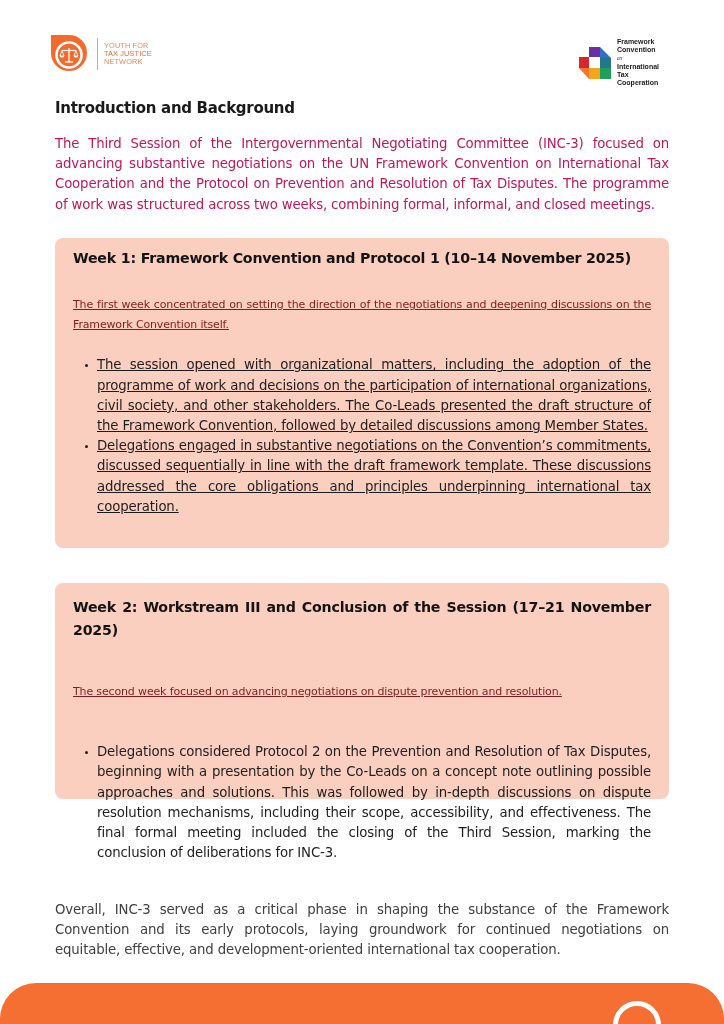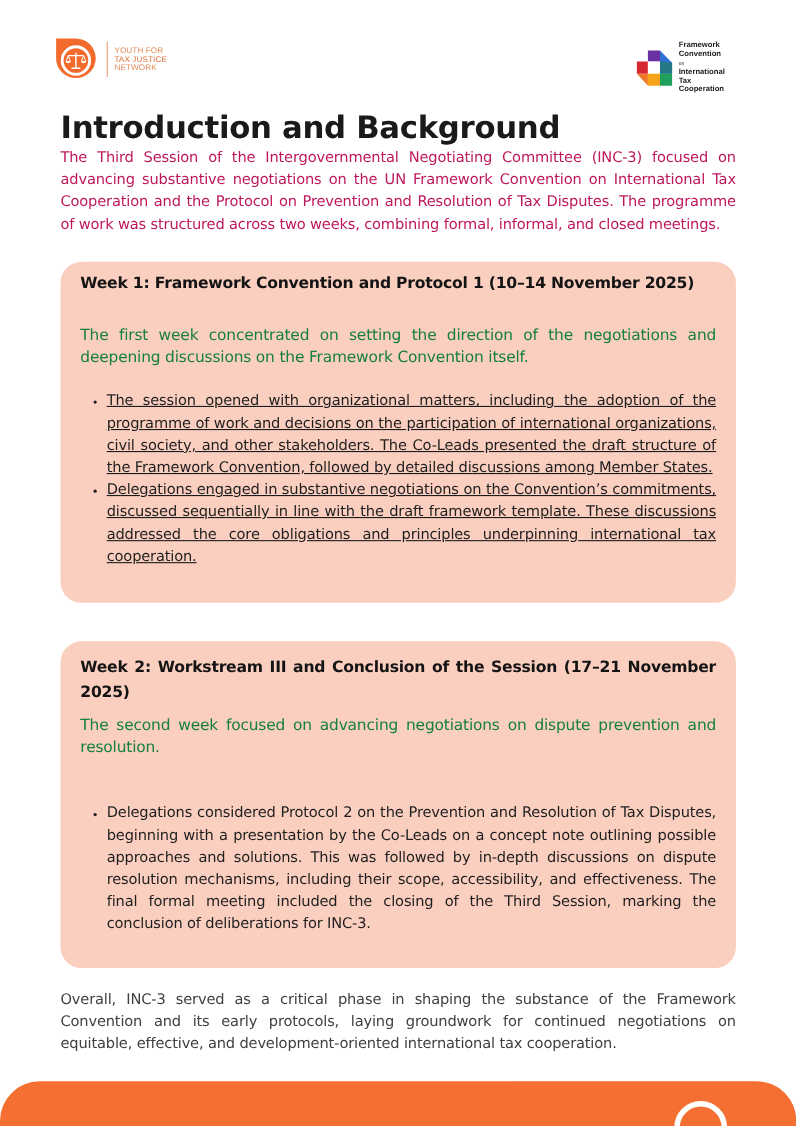--- a/index.html
+++ b/index.html
@@ -12,32 +12,32 @@
   .ytjn-logo { position: absolute; left: 49px; top: 33px; display: flex; align-items: center; }
   .ytjn-mark { width: 40px; height: 42px; position: relative; }
   .ytjn-divider { width: 1px; height: 32px; background: #e9a07a; margin-left: 8px; margin-right: 6px; }
   .ytjn-text { font-family: "Liberation Sans", sans-serif; font-size: 7.4px; line-height: 8px; color: #e58a59; letter-spacing: 0.1px; }
   .ytjn-text .bold { font-weight: normal; color: #e0703a; }
   .fcitc-logo { position: absolute; left: 578px; top: 38px; display: flex; align-items: center; }
   .fcitc-mark { width: 34px; height: 34px; }
   .fcitc-text { margin-left: 5px; font-family: "Liberation Sans", sans-serif; font-weight: bold; font-size: 7px; line-height: 8px; color: #1b1b1b; }
   .fcitc-text .small { font-size: 4.5px; font-weight: normal; }
 
-  .title { position: absolute; left: 55px; top: 99px; margin: 0; font-family: "DejaVu Sans", sans-serif; font-weight: bold; font-size: 28px; letter-spacing: -0.3px; color: #1a1a1a; }
+  .title { position: absolute; left: 55px; top: 99px; margin: 0; font-family: "DejaVu Sans", sans-serif; font-weight: bold; font-size: 15px; letter-spacing: -0.3px; color: #1a1a1a; }
   .intro { position: absolute; left: 55px; top: 134px; width: 614px; margin: 0; font-size: 13.3px; line-height: 20.2px; text-align: justify; color: #be185d; letter-spacing: -0.15px; }
 
-  .week-box { position: absolute; left: 55px; width: 614px; background: #fbcfc0; border-radius: 19px; box-sizing: border-box; padding: 0 18px; }
+  .week-box { position: absolute; left: 55px; width: 614px; background: #fbcfc0; border-radius: 8px; box-sizing: border-box; padding: 0 18px; }
   .week1 { top: 238px; height: 310px; }
-  .week2 { top: 583px; height: 297px; }
+  .week2 { top: 583px; height: 216px; }
   .week-title { margin: 0; font-weight: bold; font-size: 14.2px; line-height: 23px; color: #141414; text-align: justify; letter-spacing: -0.2px; }
   .week1 .week-title { padding-top: 9px; }
   .week2 .week-title { padding-top: 13px; }
-  .week-lead { margin: 0; font-size: 14px; line-height: 20.2px; text-align: justify; color: #15803d; letter-spacing: -0.15px; }
+  .week-lead { margin: 0; font-size: 11px; line-height: 20.2px; text-align: justify; color: #7f1d1d; letter-spacing: -0.15px; text-decoration: underline; }
   .week1 .week-lead { margin-top: 25px; }
-  .week2 .week-lead { margin-top: 8px; }
+  .week2 .week-lead { margin-top: 40px; }
   .bullets { list-style: none; margin: 0; padding: 0 0 0 24px; }
   .week1 .bullets { margin-top: 20px; text-decoration: underline; }
   .week2 .bullets { margin-top: 40px; }
   .bullet { position: relative; font-size: 13.3px; line-height: 20.2px; text-align: justify; color: #1e1e1e; letter-spacing: -0.15px; }
   .bullet-dot { position: absolute; left: -12px; top: 9px; width: 3px; height: 3px; border-radius: 50%; background: #1e1e1e; }
 
   .conclusion { position: absolute; left: 55px; top: 900px; width: 614px; margin: 0; font-size: 13.3px; line-height: 20.2px; text-align: justify; color: #404040; letter-spacing: -0.15px; }
 
   .footer-band { position: absolute; left: 0; top: 983px; width: 724px; height: 41px; background: #f56f32; border-radius: 36px 36px 0 0; }
   .footer-ring { position: absolute; left: 613px; top: 1001px; width: 48px; height: 48px; border: 5px solid #ffffff; border-radius: 50%; box-sizing: border-box; }

